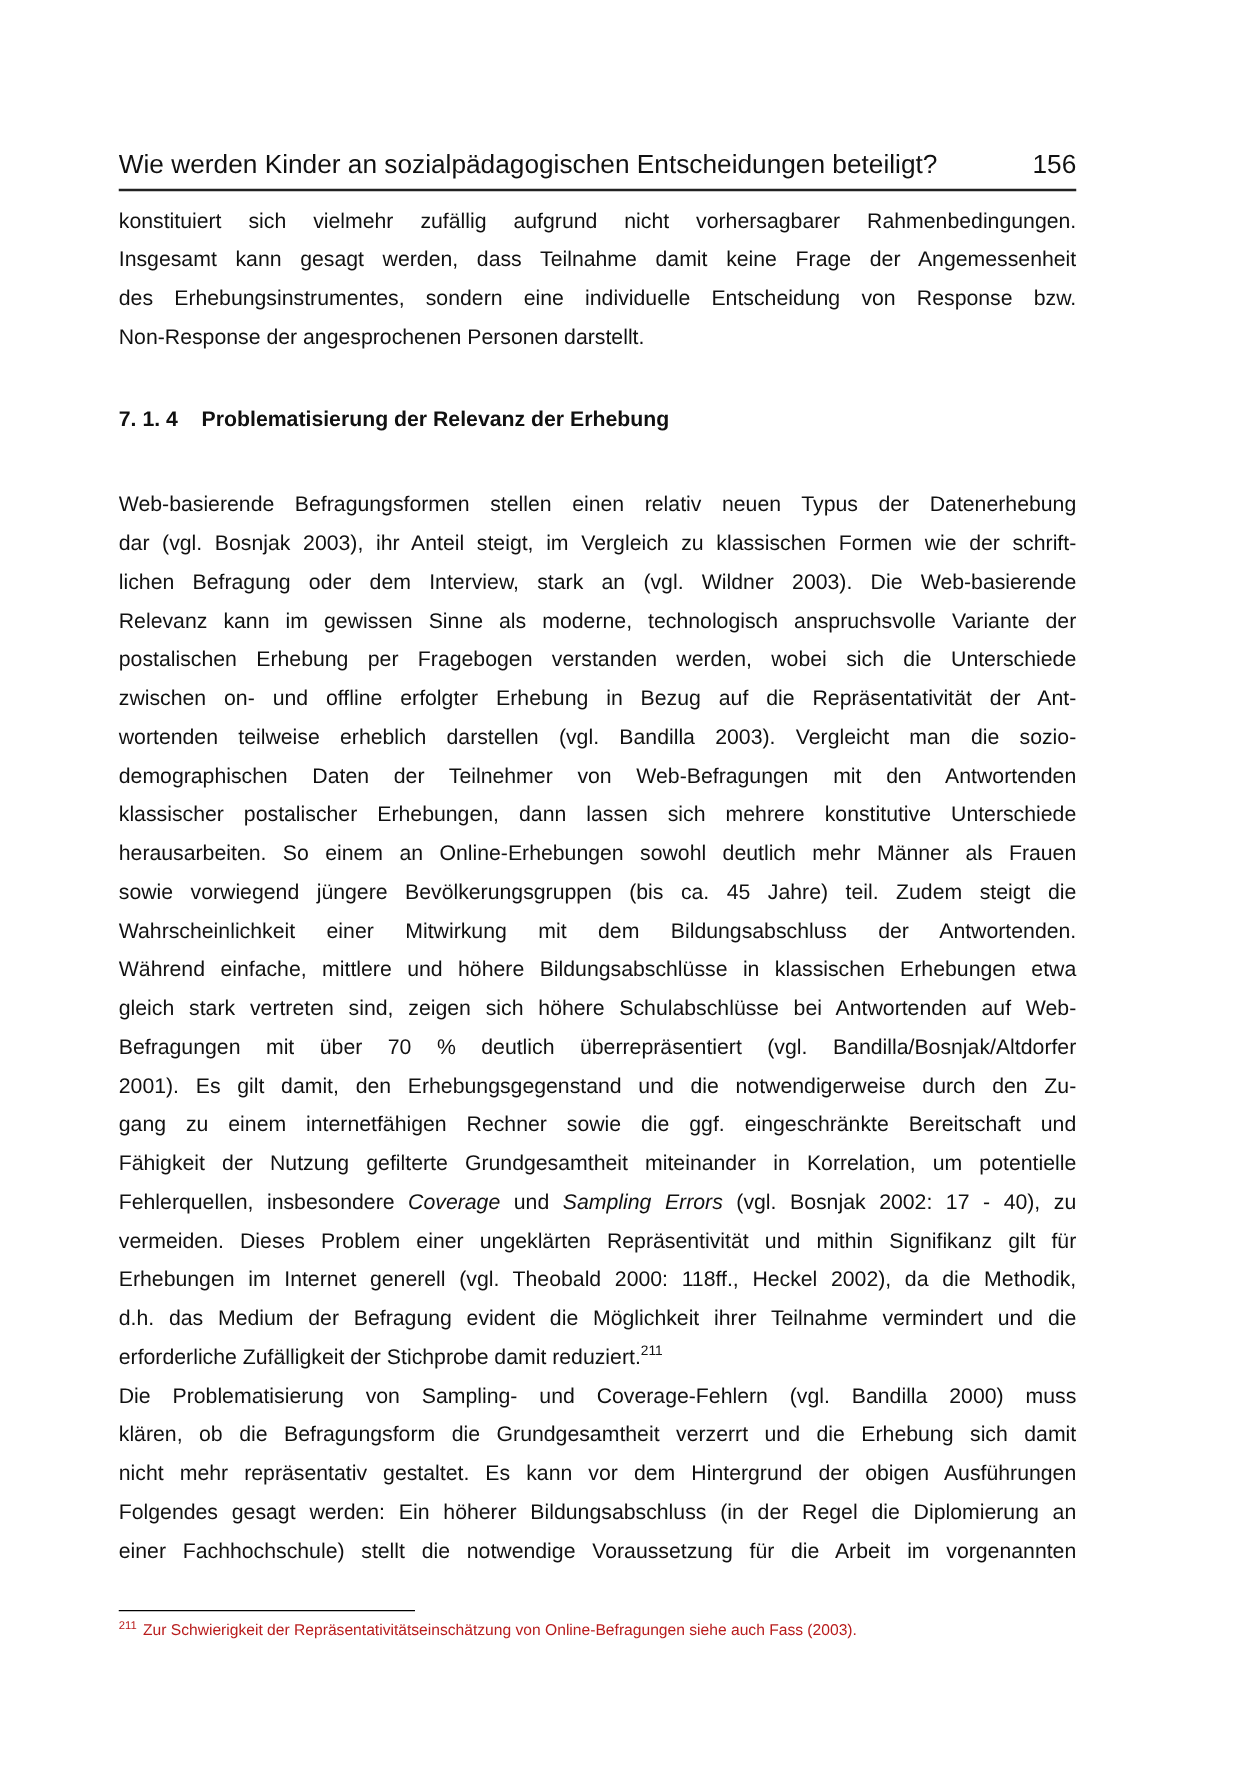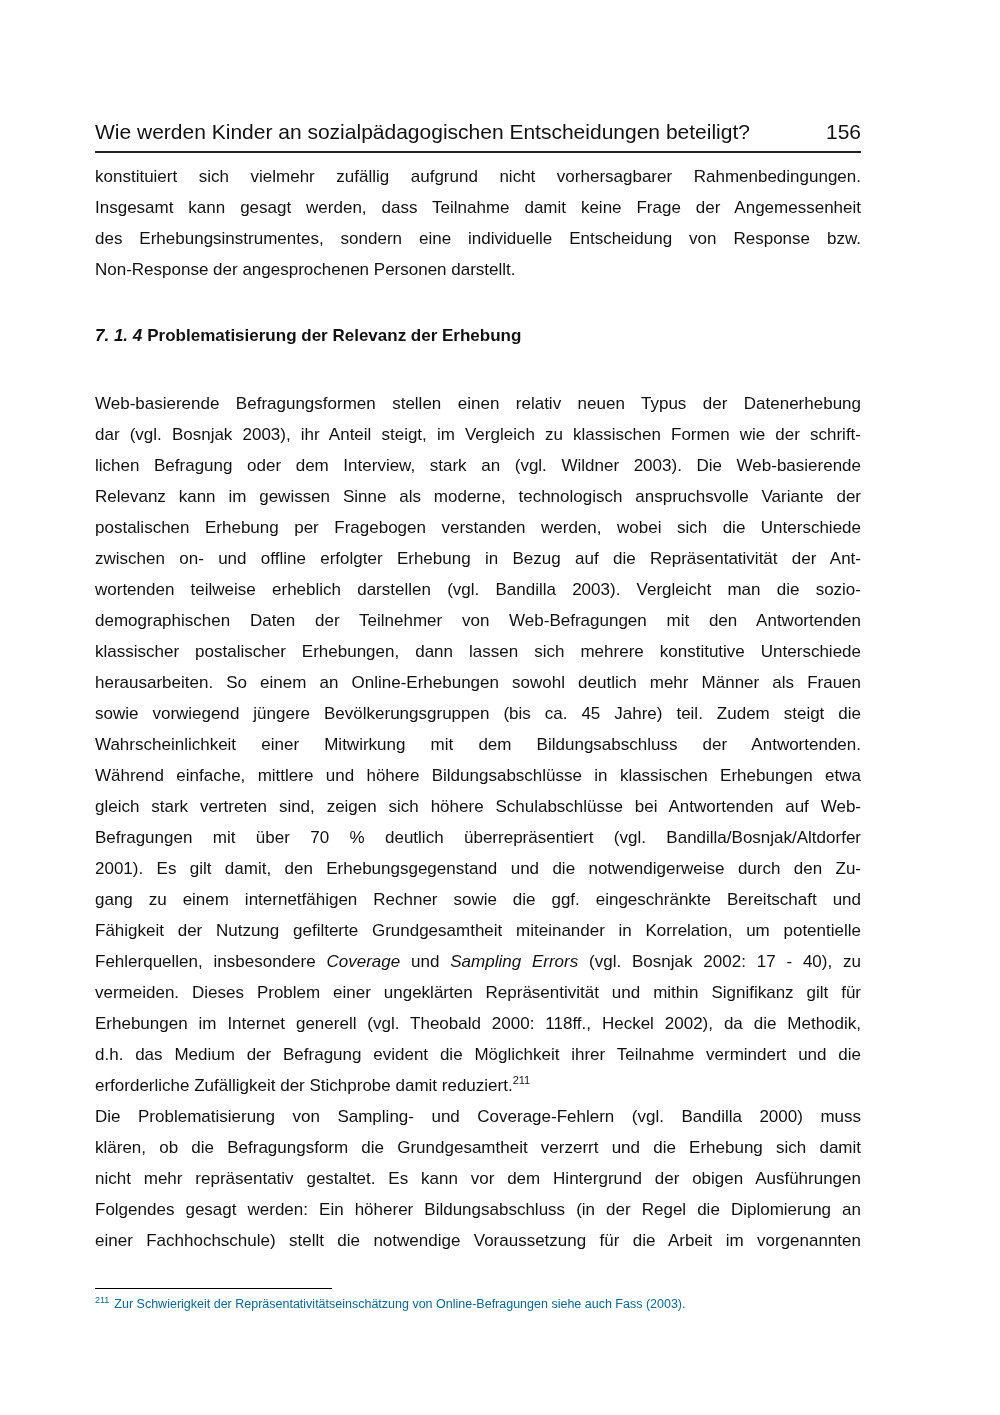--- a/index.html
+++ b/index.html
@@ -35,42 +35,42 @@
   }
   .para { margin: 0; }
   .line { text-align: justify; text-align-last: justify; }
   .line.last { text-align-last: left; }
   .section-heading {
     font-weight: bold;
     margin-top: 35px;
     margin-bottom: 37px;
     font-size: 17px;
   }
-  .sec-num { margin-right: 5px; font-style: italic; }
+  .sec-num { margin-right: 19px; }
   i { font-style: italic; }
   sup.fnref {
     font-size: 11px;
     vertical-align: super;
     line-height: 0;
   }
   .footnote-area {
     position: absolute;
     left: 95px;
     top: 1288px;
     width: 766px;
   }
   .fn-rule {
     width: 237px;
     border-top: 1.5px solid #000;
   }
   .fn-text {
     margin-top: 7px;
     font-size: 12.5px;
     line-height: 16px;
-    color: #0369a1;
+    color: #b91c1c;
   }
   .fn-text sup {
     font-size: 9px;
     vertical-align: super;
     line-height: 0;
     margin-right: 5px;
   }
 </style>
 </head>
 <body>

